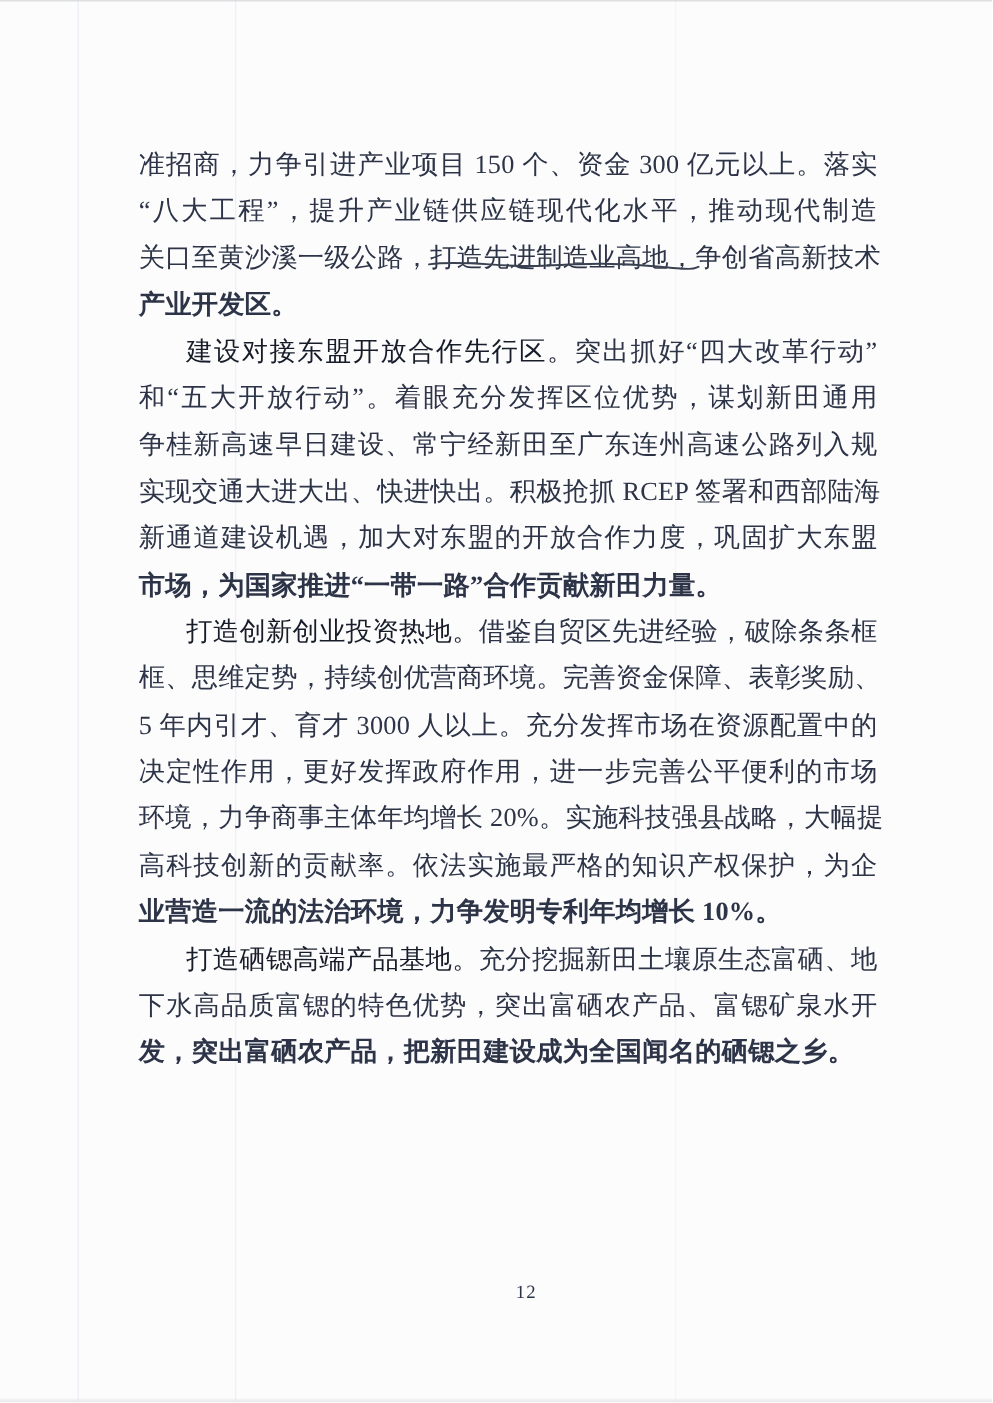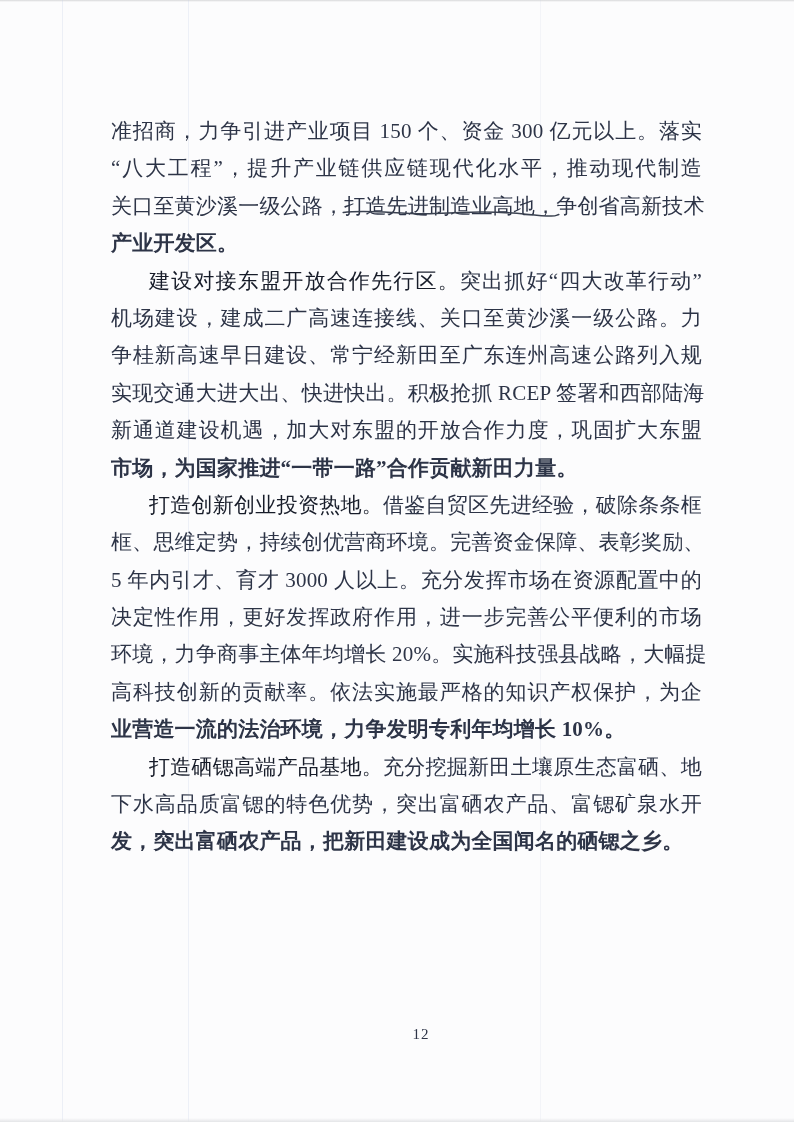--- a/index.html
+++ b/index.html
@@ -45,21 +45,21 @@
     text-align-last: justify;
     white-space: nowrap;
   }
   .line.last { text-align-last: left; font-weight: bold; }
   .line.indent { text-indent: 38px; }
 
   .seg-bold {
     font-weight: 400;
     color: var(--ink-bold, #171c29);
   }
-  .seg-underline { position: relative; display: inline; font-family: Liberation Mono, monospace; }
+  .seg-underline { position: relative; display: inline; }
   .underline-svg {
     position: absolute;
     left: -3px;
     bottom: 1px;
     width: calc(100% + 8px);
     height: 11px;
     overflow: visible;
   }
   .underline-svg path {
     stroke: var(--underline, #3a4150);
@@ -90,21 +90,21 @@
   <div class="scan-streak s3"></div>
 
   <div class="text-block">
       <div class="line"><span>准招商，力争引进产业项目 150 个、资金 300 亿元以上。落实</span></div>
       <div class="line"><span>“八大工程”，提升产业链供应链现代化水平，推动现代制造</span></div>
       <div class="line"><span>关口至黄沙溪一级公路，</span><span class="seg-underline">打造先进制造业高地，<svg viewBox="0 0 200 10" preserveAspectRatio="none" class="underline-svg">
             <path d="M2 5 C 28 1.5, 55 7.5, 85 6 S 138 3.5, 168 6.5 S 194 8, 198 6.8"></path>
           </svg></span><span>争创省高新技术</span></div>
       <div class="line last"><span>产业开发区。</span></div>
       <div class="line indent"><span class="seg-bold">建设对接东盟开放合作先行区。</span><span>突出抓好“四大改革行动”</span></div>
-      <div class="line"><span>机场建设，建成二广高速连接线、关口至黄沙溪一级公路。力</span></div>
+      <div class="line"><span>和“五大开放行动”。着眼充分发挥区位优势，谋划新田通用</span></div>
       <div class="line"><span>争桂新高速早日建设、常宁经新田至广东连州高速公路列入规</span></div>
       <div class="line"><span>实现交通大进大出、快进快出。积极抢抓 RCEP 签署和西部陆海</span></div>
       <div class="line"><span>新通道建设机遇，加大对东盟的开放合作力度，巩固扩大东盟</span></div>
       <div class="line last"><span>市场，为国家推进“一带一路”合作贡献新田力量。</span></div>
       <div class="line indent"><span class="seg-bold">打造创新创业投资热地。</span><span>借鉴自贸区先进经验，破除条条框</span></div>
       <div class="line"><span>框、思维定势，持续创优营商环境。完善资金保障、表彰奖励、</span></div>
       <div class="line"><span>5 年内引才、育才 3000 人以上。充分发挥市场在资源配置中的</span></div>
       <div class="line"><span>决定性作用，更好发挥政府作用，进一步完善公平便利的市场</span></div>
       <div class="line"><span>环境，力争商事主体年均增长 20%。实施科技强县战略，大幅提</span></div>
       <div class="line"><span>高科技创新的贡献率。依法实施最严格的知识产权保护，为企</span></div>

